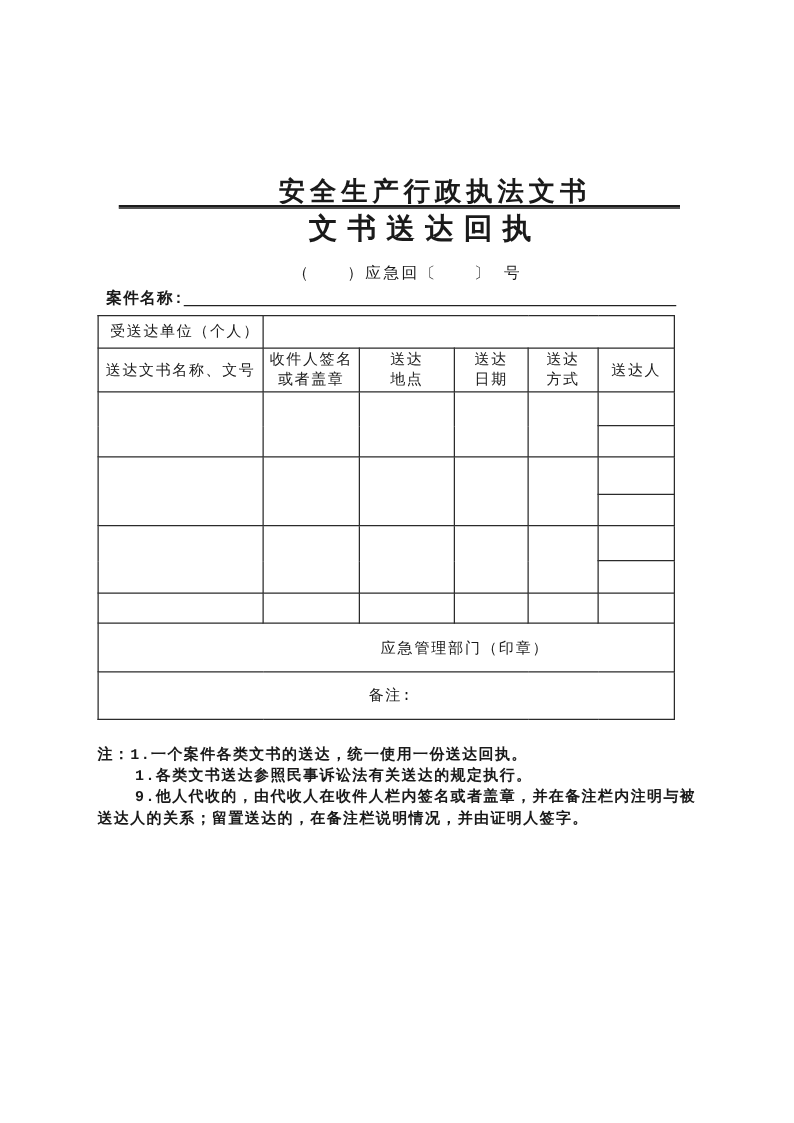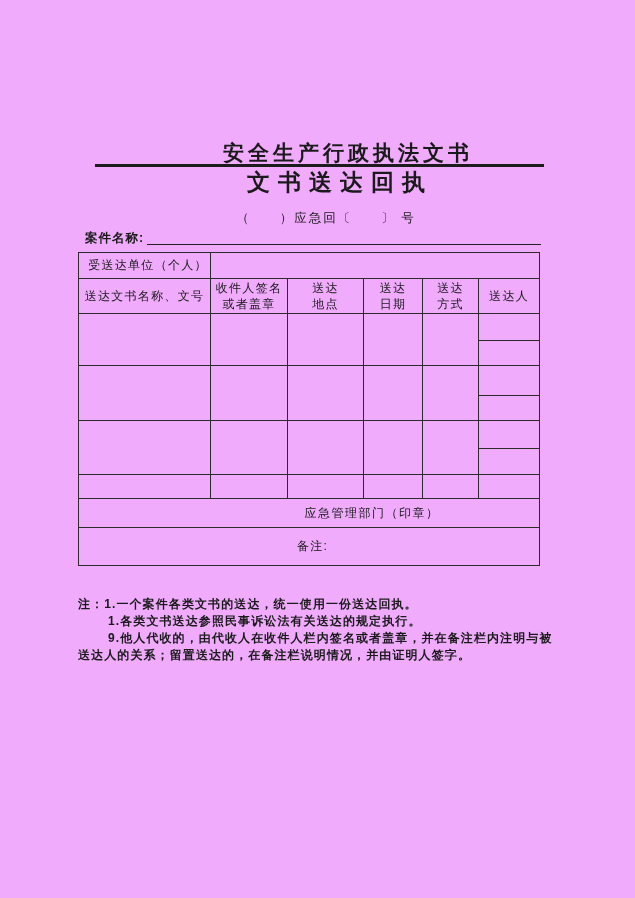--- a/index.html
+++ b/index.html
@@ -1,22 +1,22 @@
 <!DOCTYPE html>
 <html><head>
 <meta charset="utf-8">
 <style>
   * { margin: 0; padding: 0; box-sizing: border-box; }
   html, body { background: #e8e8e8; }
   .page {
     position: relative;
     width: 635px;
     height: 898px;
-    background: #f0abfc;
-    font-family: Liberation Sans, sans-serif;
+    background: #ffffff;
+    font-family: Liberation Mono, monospace;
     color: #1a1a1a;
     overflow: hidden;
     margin: 0 auto;
   }
   .series-title {
     position: absolute;
     top: 139px; left: 0; width: 696px;
     text-align: center;
     font-size: 21px;
     font-weight: bold;
@@ -75,21 +75,21 @@
   .delivery-table td.ml { white-space: pre-line; line-height: 1.35; }
   tr.rA  { height: 26px; }
   tr.rB  { height: 35px; }
   tr.rC1 { height: 27px; }
   tr.rC2 { height: 25px; }
   tr.rD1 { height: 30px; }
   tr.rD2 { height: 25px; }
   tr.rE1 { height: 28px; }
   tr.rE2 { height: 26px; }
   tr.rF  { height: 24px; }
-  tr.rG  { height: 29px; }
+  tr.rG  { height: 39px; }
   tr.rH  { height: 38px; }
   .seal-cell span { display: inline-block; transform: translateX(63px); letter-spacing: 1.5px; }
   .notes {
     position: absolute;
     top: 596px; left: 78px; width: 486px;
     font-size: 12px;
     font-weight: bold;
     letter-spacing: 1.1px;
     line-height: 17px;
   }

